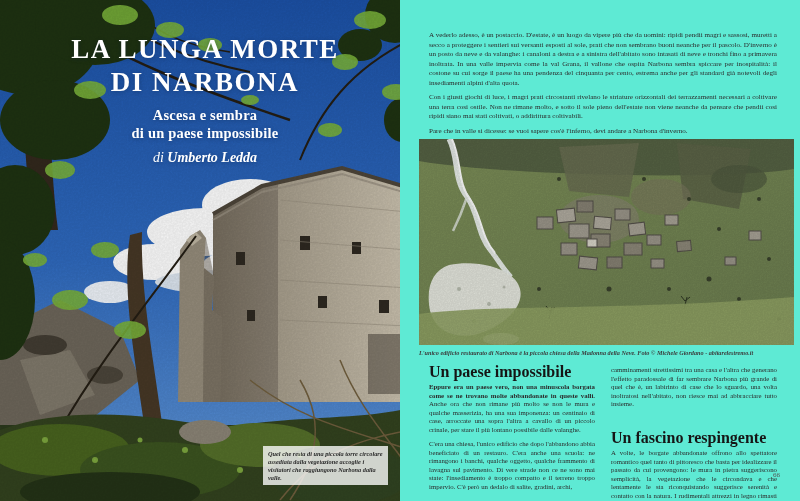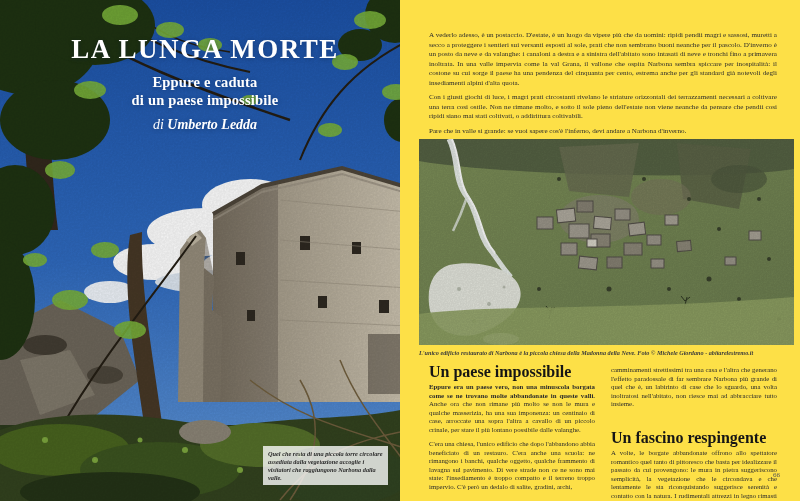--- a/index.html
+++ b/index.html
@@ -28,21 +28,21 @@
   .byline .byline-name{font-weight:bold;}
 
   .caption-overlay{
     position:absolute;left:263px;top:446px;width:115px;
     background:rgba(255,255,255,.78);
     padding:4px 5px 3px 5px;
     font-size:6.3px;line-height:8px;font-style:italic;font-weight:bold;color:#2a2a2a;
   }
 
   
-  .right-page{position:absolute;left:400px;top:0;width:400px;height:501px;background:#fde047;}
+  .right-page{position:absolute;left:400px;top:0;width:400px;height:501px;background:#5eead4;}
 
   .intro{
     position:absolute;left:29px;top:31px;width:348px;
     font-size:7.1px;line-height:9.5px;text-align:justify;color:#2b2b2b;
   }
   .intro p{margin:0 0 5px 0;}
 
   .right-photo{position:absolute;left:19px;top:139px;width:375px;height:206px;display:block;}
 
   .photo-caption{
@@ -207,39 +207,40 @@
           <path d="M300,380 C330,430 310,470 290,500"></path>
           <path d="M340,360 C360,410 390,440 410,470"></path>
         </g>
       </g>
 
       <rect x="0" y="0" width="410" height="501" filter="url(#grain)" opacity="0.10"></rect>
     </svg>
 
     <div class="title-block">
       <div class="title-line">LA LUNGA MORTE</div>
+      <div class="title-line">DI NARBONA</div>
       <div class="subtitle-block">
-        <div class="subtitle-line">Eppure e caduta</div>
+        <div class="subtitle-line">Ascesa e sembra</div>
         <div class="subtitle-line">di un paese impossibile</div>
       </div>
       <div class="byline">
         <span>di</span>
         <span class="byline-name">Umberto Ledda</span>
       </div>
     </div>
 
     <div class="caption-overlay">Quel che resta di una piccola torre circolare assediata dalla vegetazione accoglie i visitatori che raggiungono Narbona dalla valle.</div>
   </div>
 
   <div class="right-page">
 
     <div class="intro">
       <p>A vederlo adesso, è un postaccio. D'estate, è un luogo da vipere più che da uomini: ripidi pendii magri e sassosi, muretti a secco a proteggere i sentieri sui versanti esposti al sole, prati che non sembrano buoni neanche per il pascolo. D'inverno è un posto da neve e da valanghe: i canaloni a destra e a sinistra dell'abitato sono intasati di neve e tronchi fino a primavera inoltrata. In una valle impervia come la val Grana, il vallone che ospita Narbona sembra spiccare per inospitalità: il costone su cui sorge il paese ha una pendenza del cinquanta per cento, estrema anche per gli standard già notevoli degli insediamenti alpini d'alta quota.</p>
       <p>Con i giusti giochi di luce, i magri prati circostanti rivelano le striature orizzontali dei terrazzamenti necessari a coltivare una terra così ostile. Non ne rimane molto, e sotto il sole pieno dell'estate non viene neanche da pensare che pendii così ripidi siano mai stati coltivati, o addirittura coltivabili.</p>
-      <p>Pare che in valle si grande: se vuoi sapere cos'è l'inferno, devi andare a Narbona d'inverno.</p>
+      <p>Pare che in valle si dicesse: se vuoi sapere cos'è l'inferno, devi andare a Narbona d'inverno.</p>
     </div>
 
     <svg class="right-photo" viewBox="0 0 375 206" preserveAspectRatio="none" xmlns="http://www.w3.org/2000/svg">
       <defs>
         <linearGradient id="hillGrad" x1="0" y1="0" x2="1" y2="1">
           <stop offset="0" stop-color="#7d8f58"></stop>
           <stop offset="1" stop-color="#6c7e50"></stop>
         </linearGradient>
         <filter id="grain2">
           <feTurbulence type="fractalNoise" baseFrequency="0.7" numOctaves="2" result="n"></feTurbulence>

